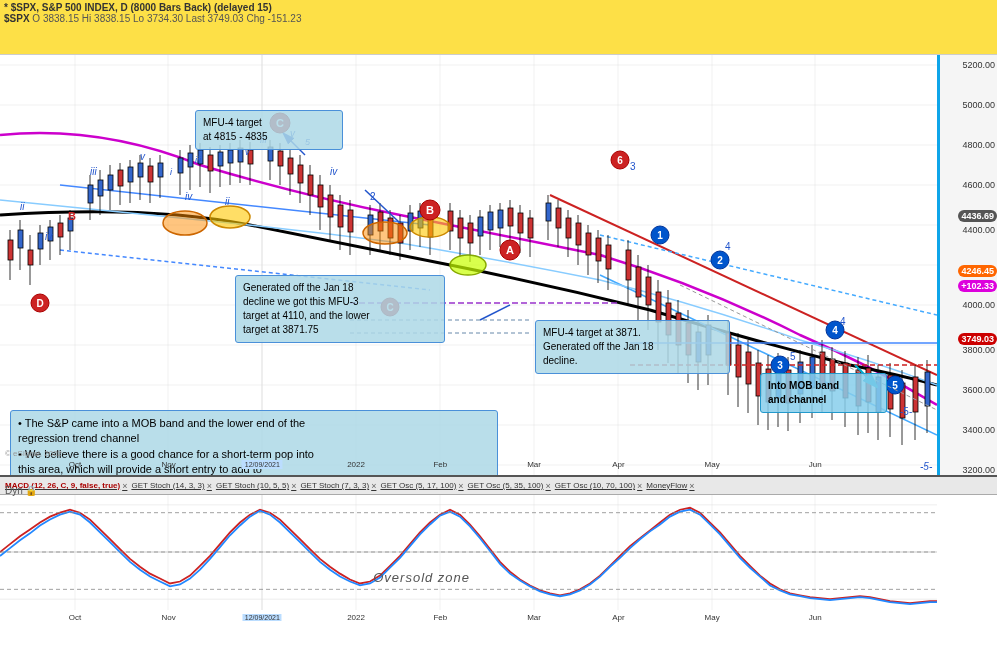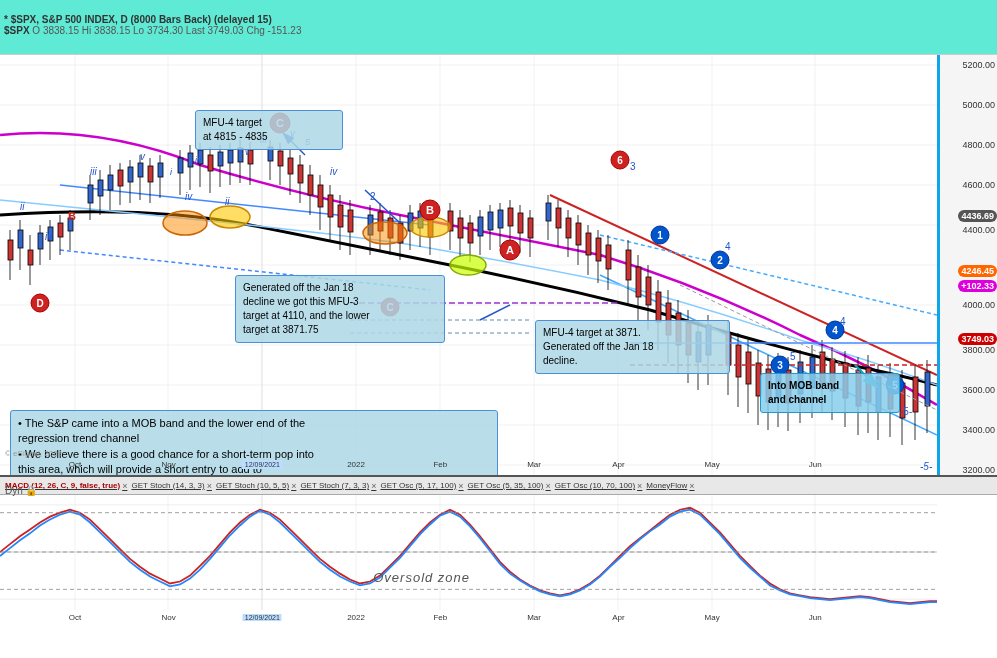--- a/index.html
+++ b/index.html
@@ -18,23 +18,23 @@
       position: relative;
       background: #ffffff;
     }
 
     #chart-header {
       position: absolute;
       top: 0;
       left: 0;
       right: 0;
       height: 55px;
-      background: #5eead4;
+      background: #fde047;
       border-bottom: 1px solid #ccc;
-      padding: 14px 4px;
+      padding: 2px 4px;
     }
 
     #chart-title-bar {
       font-size: 10px;
       color: #333;
       font-weight: bold;
     }
 
     #chart-subtitle {
       font-size: 10px;
@@ -608,21 +608,21 @@
 
       
       <div class="annotation-box" style="top:355px;left:10px;width:488px;font-size:11px;">
         <span style="white-space:pre-line;">• The S&amp;P came into a MOB band and the lower end of the
   regression trend channel
 • We believe there is a good chance for a short-term pop into
   this area, which will provide a short entry to add to</span>
       </div>
 
       
-      <div class="annotation-box" style="top:318px;left:760px;width:140px;background:rgba(135,206,235,0.85);border-color:#2299cc;">
+      <div class="annotation-box" style="top:318px;left:760px;width:127px;background:rgba(135,206,235,0.85);border-color:#2299cc;">
         <span style="white-space:pre-line;font-weight:bold;">Into MOB band
 and channel</span>
       </div>
 
     </div>
 
     <div id="price-axis">
       <div class="price-label" style="top:5px;">5200.00</div>
       <div class="price-label" style="top:45px;">5000.00</div>
       <div class="price-label" style="top:85px;">4800.00</div>

